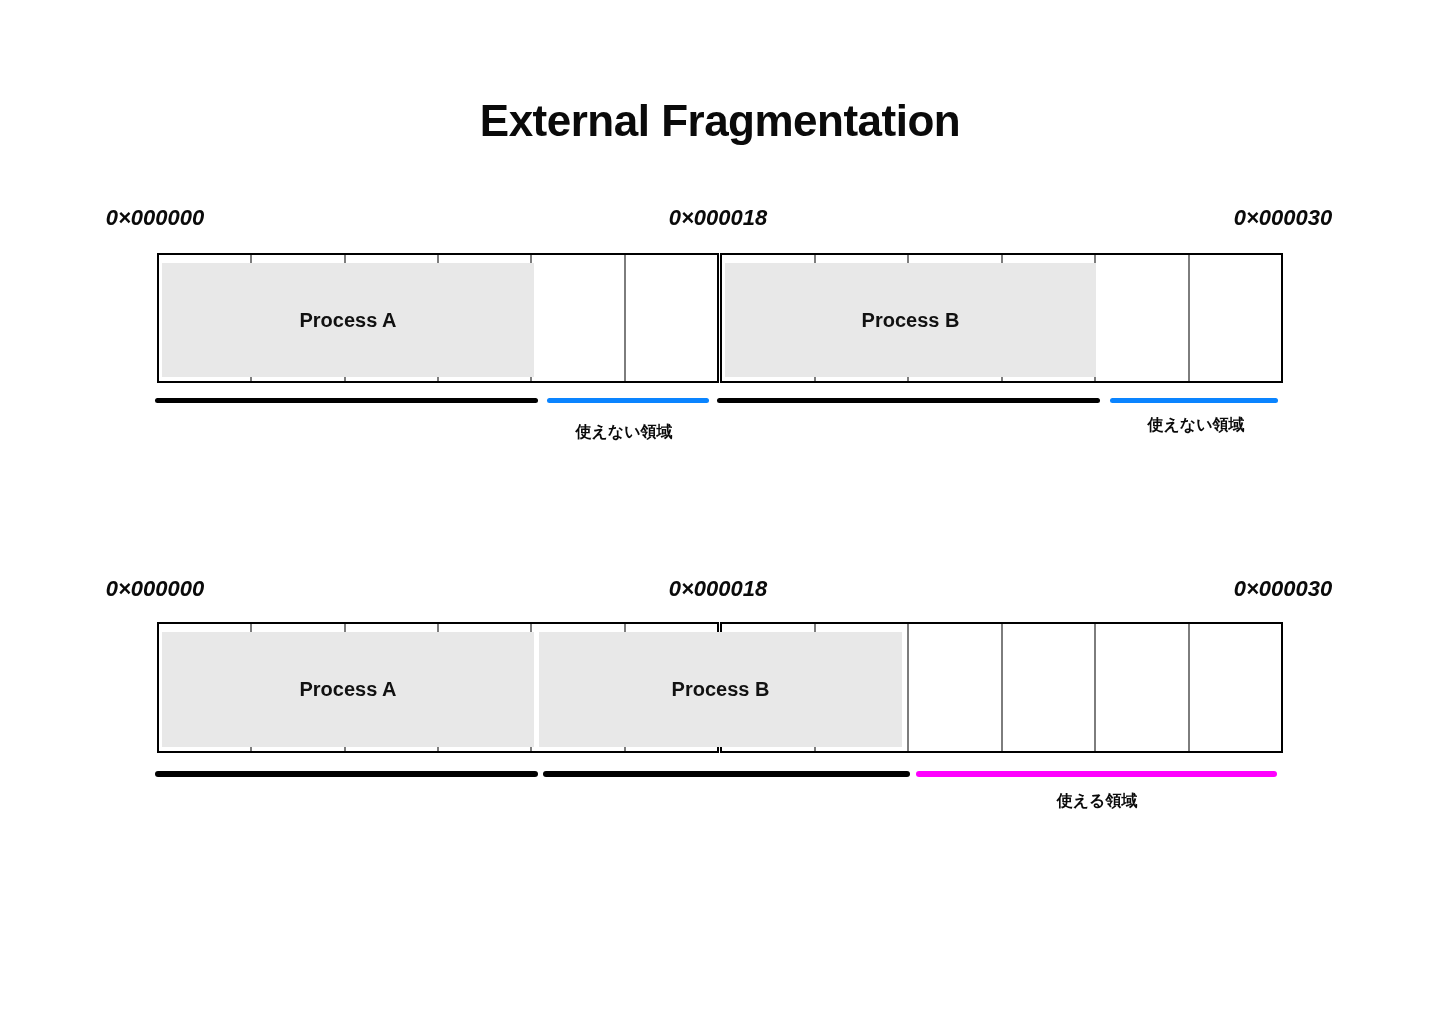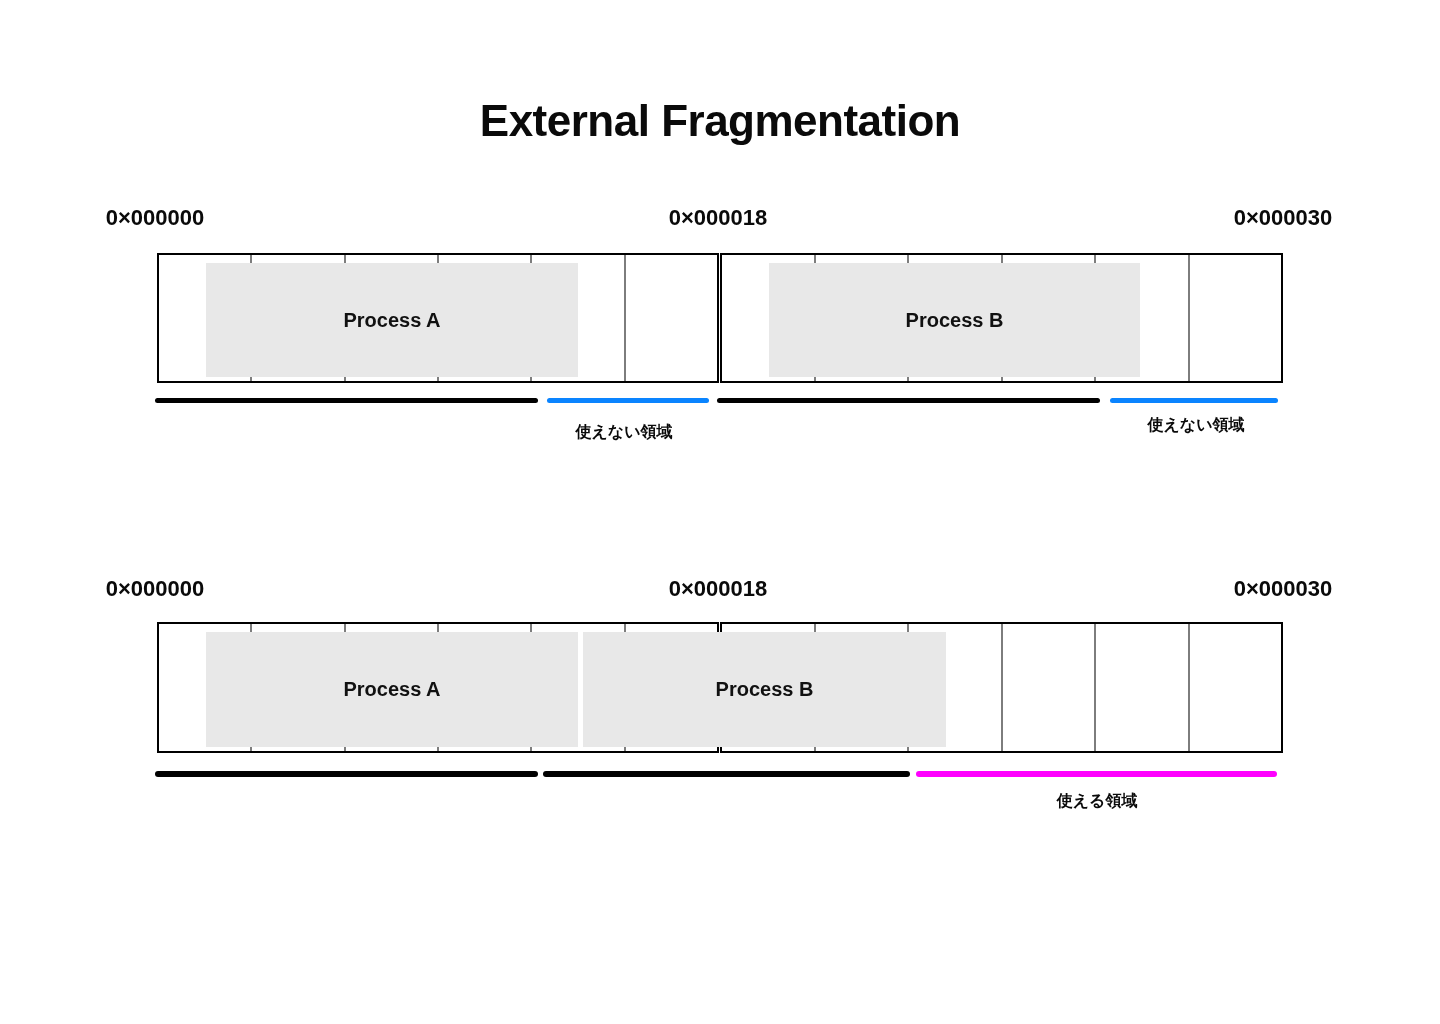--- a/index.html
+++ b/index.html
@@ -27,20 +27,21 @@
     color: #0a0a0a;
     margin: 0;
   }
   .addr {
     position: absolute;
     transform: translateX(-50%);
     font-size: 22px;
     font-weight: 700;
     color: #0a0a0a;
     white-space: nowrap;
+    font-style: italic;
   }
   .bar {
     position: absolute;
     left: 157px;
     width: 1126px;
   }
   .membox {
     position: absolute;
     top: 0;
     height: 100%;
@@ -58,21 +59,20 @@
   .cell:last-child { border-right: none; }
   .proc {
     position: absolute;
     background: #e8e8e8;
     display: flex;
     align-items: center;
     justify-content: center;
     font-size: 20px;
     font-weight: 700;
     color: #111111;
-    margin-left: 44px;
   }
   .uline {
     position: absolute;
     height: 5px;
     border-radius: 3px;
     background: #000000;
   }
   .uline.thick { height: 6px; }
   .uline.blue    { background: #0a84ff; }
   .uline.magenta { background: #ff00ff; }

